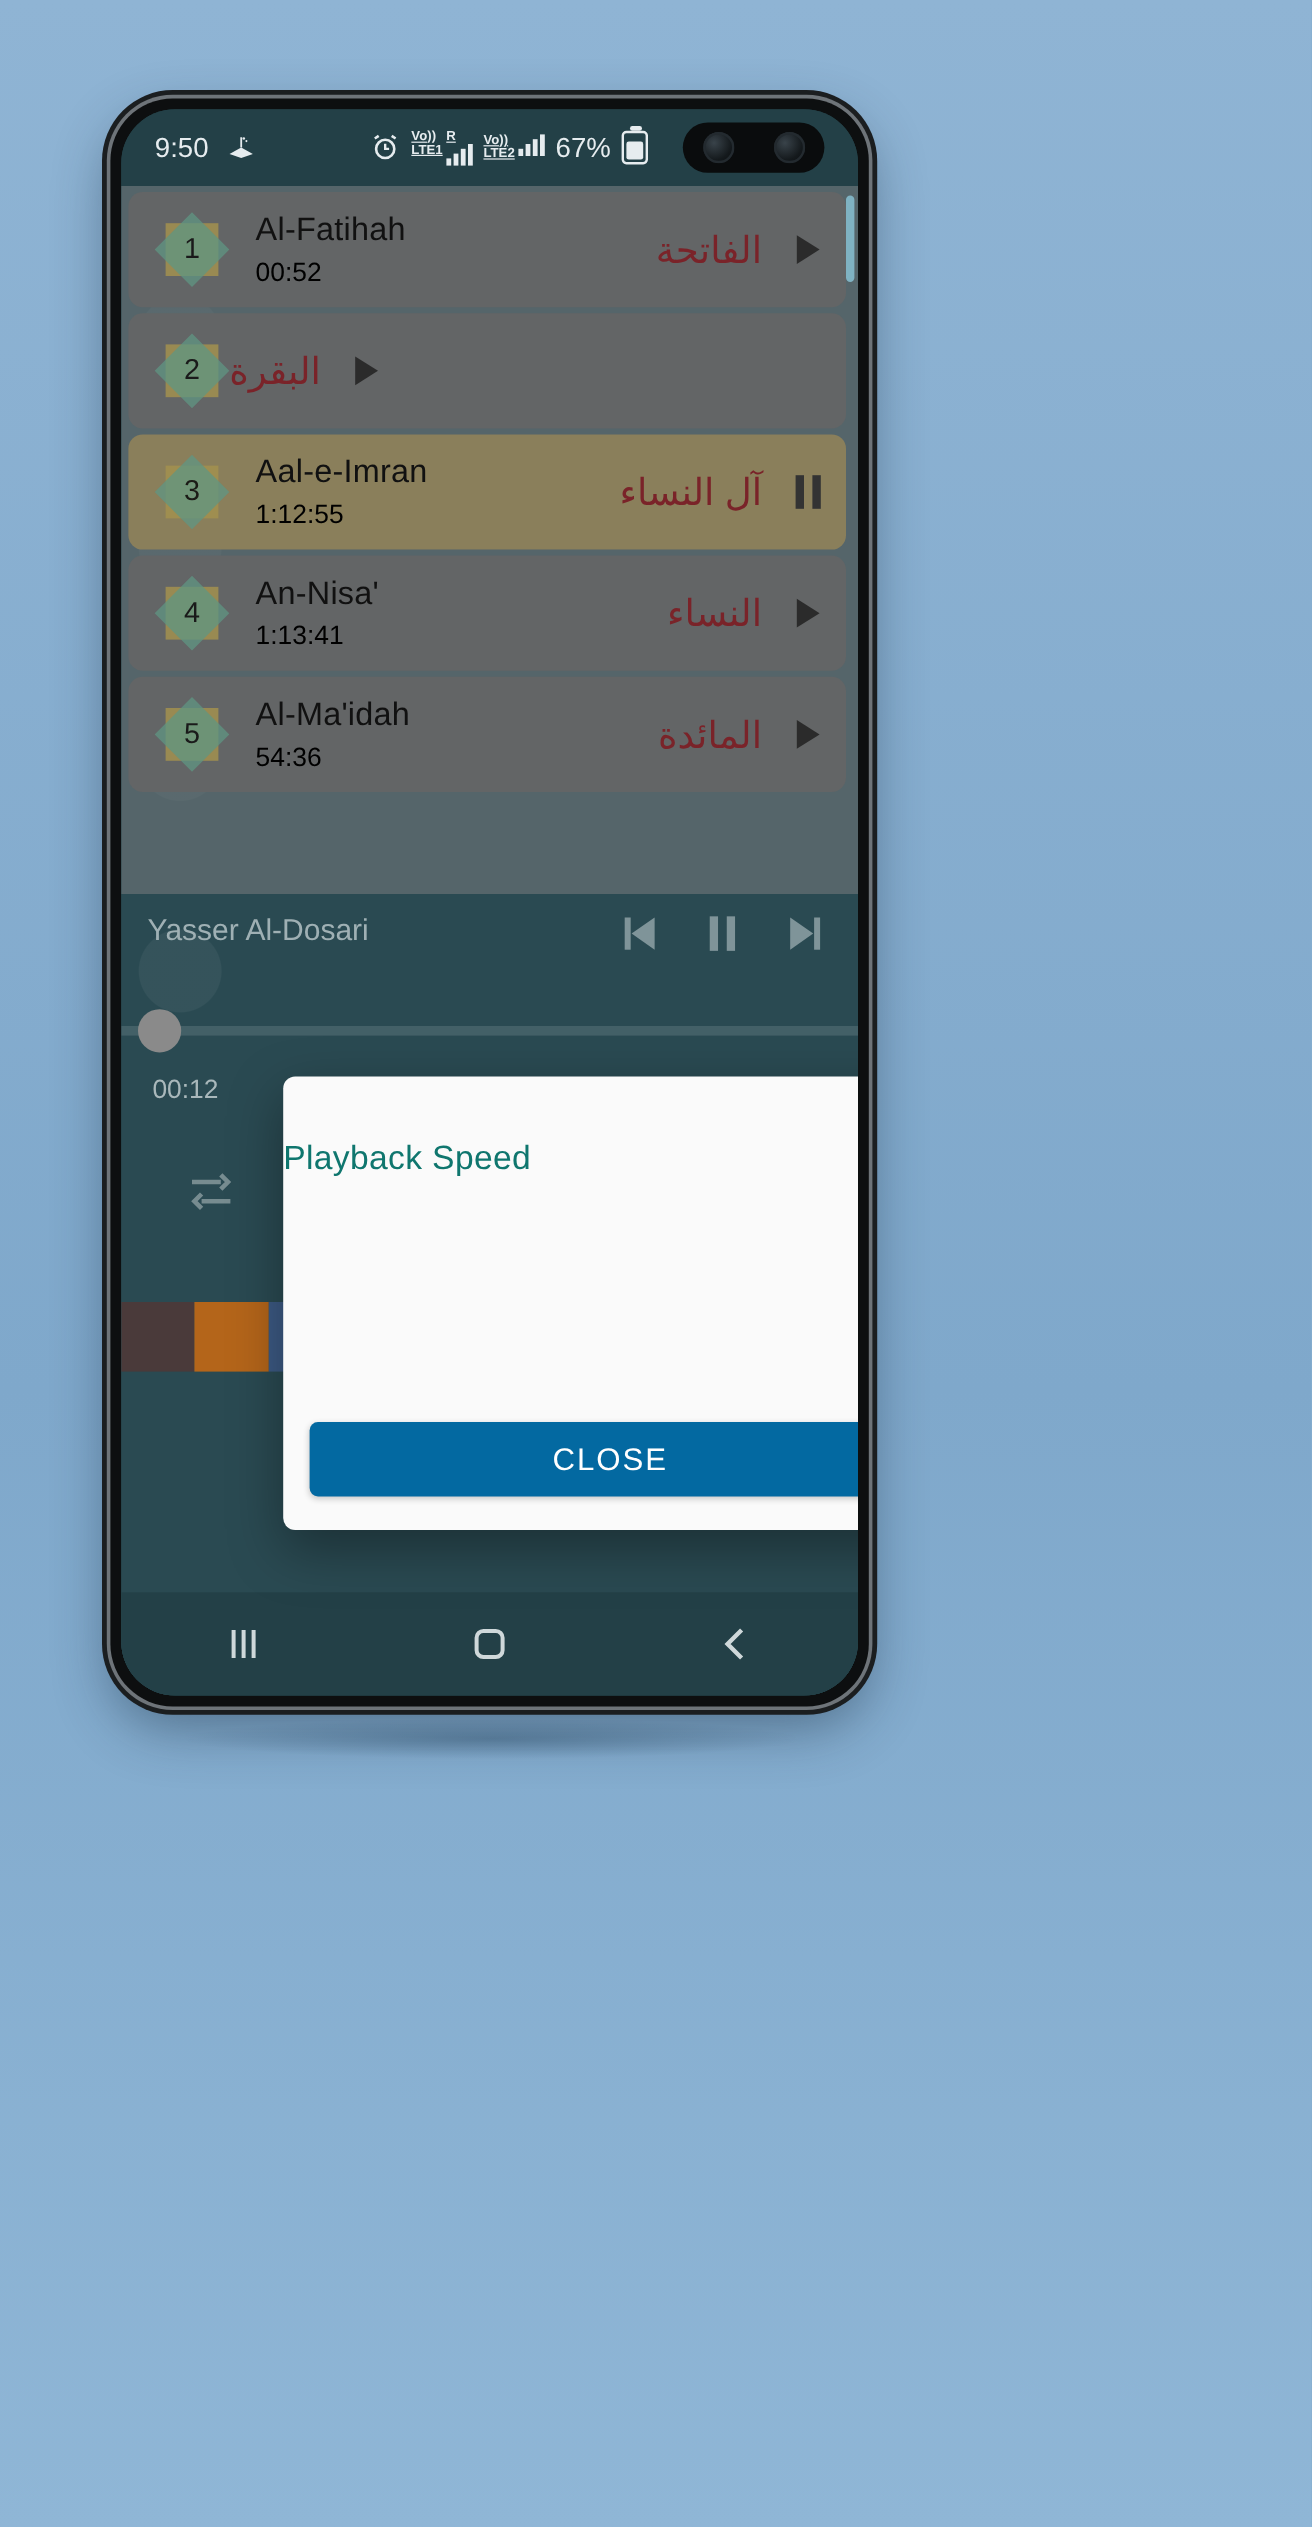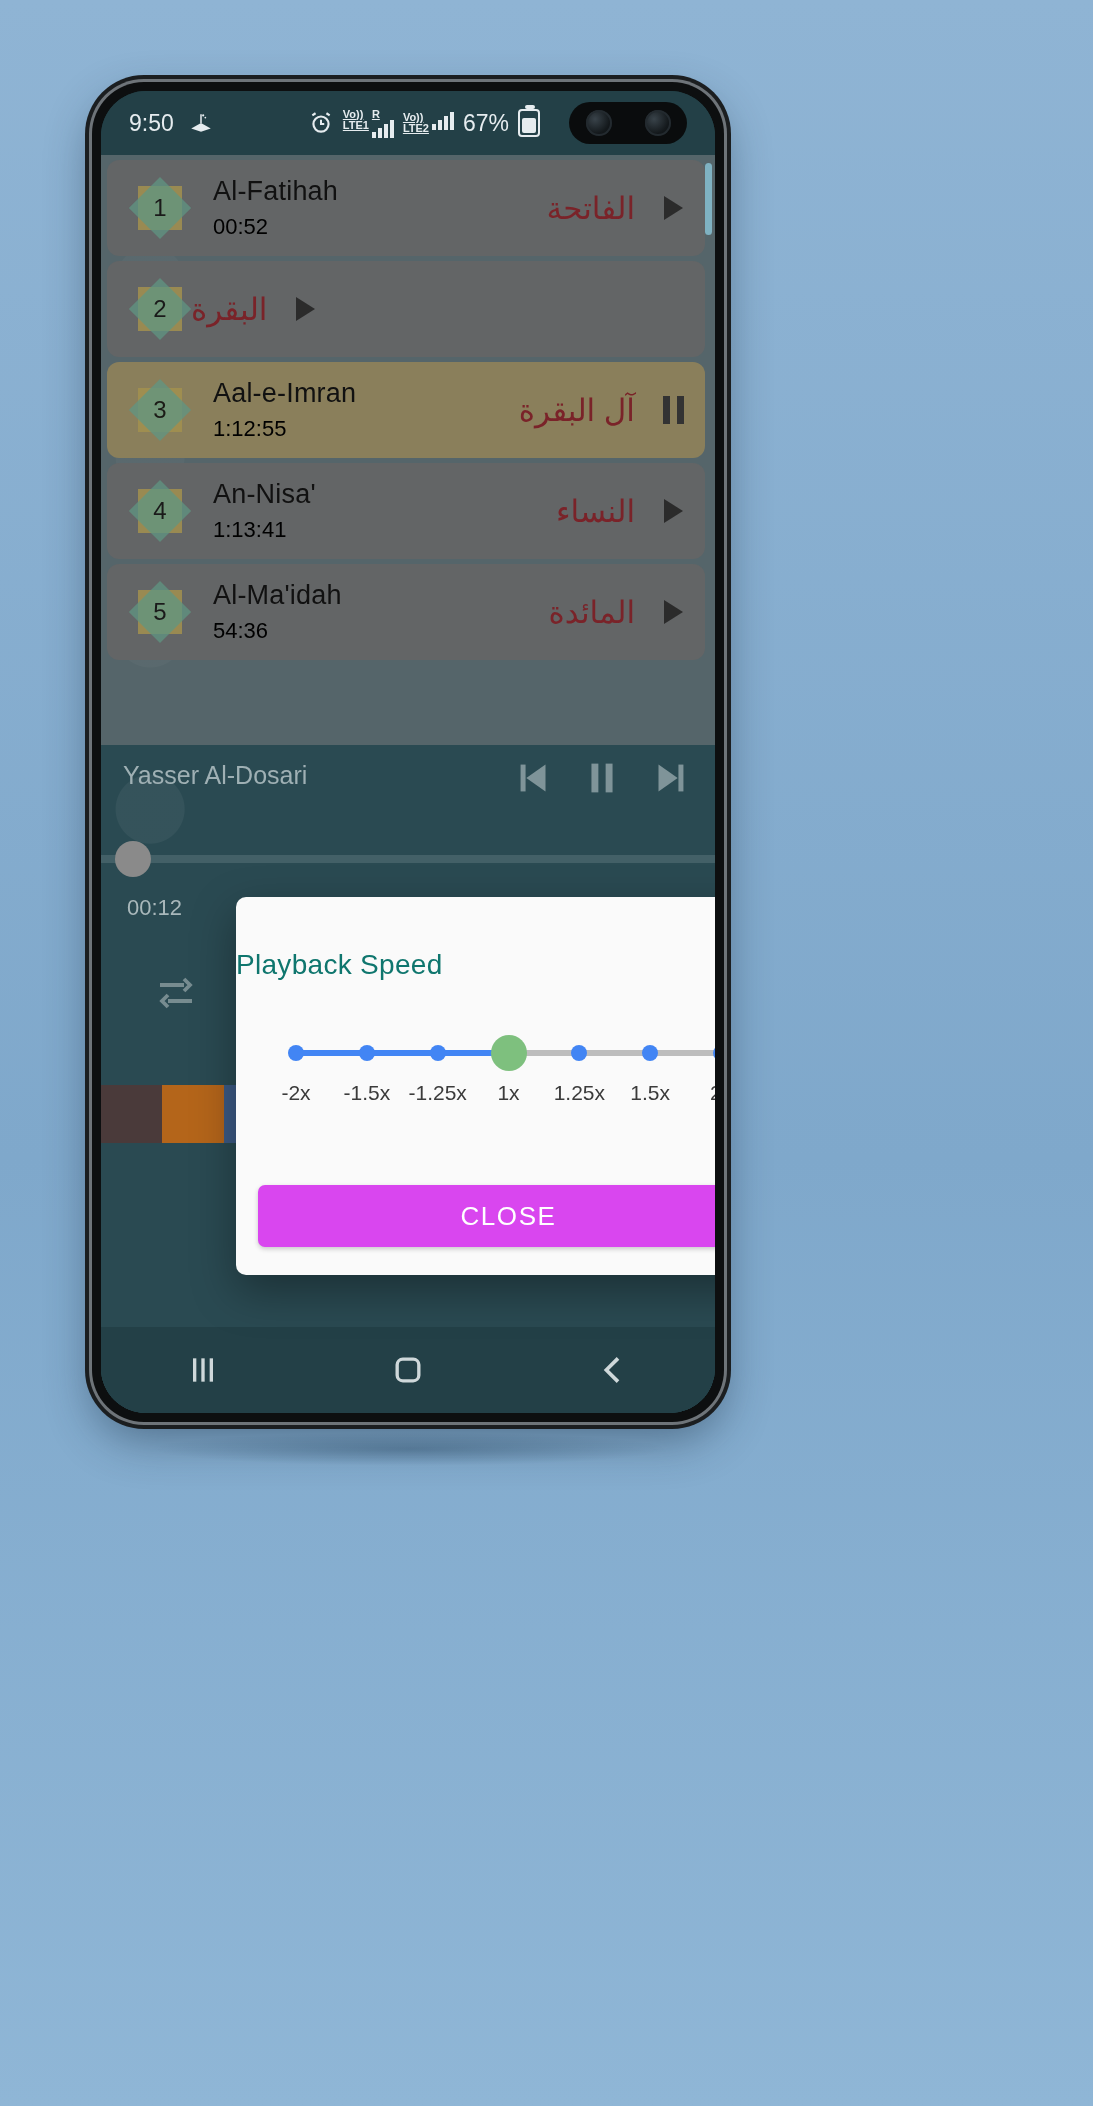--- a/index.html
+++ b/index.html
@@ -134,21 +134,21 @@
   .dlg-title{font-size:28px;color:#0f766e;padding-top:52px;letter-spacing:.3px}
   .slider-wrap{position:relative;margin:56px 40px 0 40px;height:60px}
   .track{position:absolute;left:20px;right:20px;top:13px;height:6px;background:#bdbdbd;border-radius:3px}
   .track-fill{position:absolute;left:20px;top:13px;height:6px;background:#4285f4;border-radius:3px}
   .tick{position:absolute;top:8px;width:16px;height:16px;margin-left:-8px;border-radius:50%;background:#4285f4}
   .thumb{position:absolute;top:-2px;width:36px;height:36px;margin-left:-18px;border-radius:50%;background:#7ec07e;z-index:3}
   .labels{position:absolute;left:20px;right:20px;top:44px;height:30px}
   .lbl{position:absolute;transform:translateX(-50%);font-size:21px;color:#3b3b3b;white-space:nowrap}
   .close-btn{
     position:absolute;left:22px;right:22px;bottom:28px;height:62px;border:0;
-    background:#d946ef;border-radius:7px;color:#fff;font-size:26px;letter-spacing:1.6px;
+    background:#0369a1;border-radius:7px;color:#fff;font-size:26px;letter-spacing:1.6px;
     font-family:"Liberation Sans",sans-serif;cursor:pointer;
     box-shadow:0 2px 5px rgba(0,0,0,.2);
   }
 </style>
 </head>
 <body>
 
 <div class="page">
   <div class="phone-shadow"></div>
 
@@ -248,21 +248,21 @@
               <div class="row active">
                 <div class="star">
                   <div class="d1"></div>
                   <div class="d2"></div>
                   <div class="num">3</div>
                 </div>
                 <div class="meta">
                   <div class="t-en">Aal-e-Imran</div>
                   <div class="t-dur">1:12:55</div>
                 </div>
-                <div class="t-ar">آل البقرة</div>
+                <div class="t-ar">آل النساء</div>
                 <div class="rowbtn">
                   <div class="pausebars">
                     <i></i>
                     <i></i>
                   </div>
                 </div>
               </div>
               <div class="row">
                 <div class="star">
                   <div class="d1"></div>
@@ -382,41 +382,19 @@
             <rect x="5.5" y="5.5" width="13" height="13" rx="3.4" fill="none" stroke="#cfd8da" stroke-width="2"></rect>
           </svg>
           <svg width="40" height="40" viewBox="0 0 24 24">
             <path d="M15 5 L8 12 L15 19" fill="none" stroke="#cfd8da" stroke-width="2.2"></path>
           </svg>
         </div>
 
         <div class="scrim"></div>
         <div class="dialog">
           <div class="dlg-title">Playback Speed</div>
-          <div class="slider-wrap">
-            <div class="track"></div>
-            <div class="track-fill" id="trackfill" style="width: calc(50% - 20px);"></div>
-            <div id="ticks">
-                <div class="tick" style="left: calc(0% + 20px);"></div>
-                <div class="tick" style="left: calc(16.6667% + 13.3333px);"></div>
-                <div class="tick" style="left: calc(33.3333% + 6.66667px);"></div>
-                <div class="tick" style="left: calc(66.6667% - 6.66667px);"></div>
-                <div class="tick" style="left: calc(83.3333% - 13.3333px);"></div>
-                <div class="tick" style="left: calc(100% - 20px);"></div>
-              </div>
-            <div class="thumb" id="thumb" style="left: calc(50% + 0px);"></div>
-            <div class="labels" id="labels">
-                <div class="lbl" style="left: calc(0%);">-2x</div>
-                <div class="lbl" style="left: calc(16.6667%);">-1.5x</div>
-                <div class="lbl" style="left: calc(33.3333%);">-1.25x</div>
-                <div class="lbl" style="left: calc(50%);">1x</div>
-                <div class="lbl" style="left: calc(66.6667%);">1.25x</div>
-                <div class="lbl" style="left: calc(83.3333%);">1.5x</div>
-                <div class="lbl" style="left: calc(100%);">2x</div>
-              </div>
-          </div>
           <button class="close-btn">CLOSE</button>
         </div>
 
       </div>
     </div>
   </div>
 </div>
 
 </body></html>

